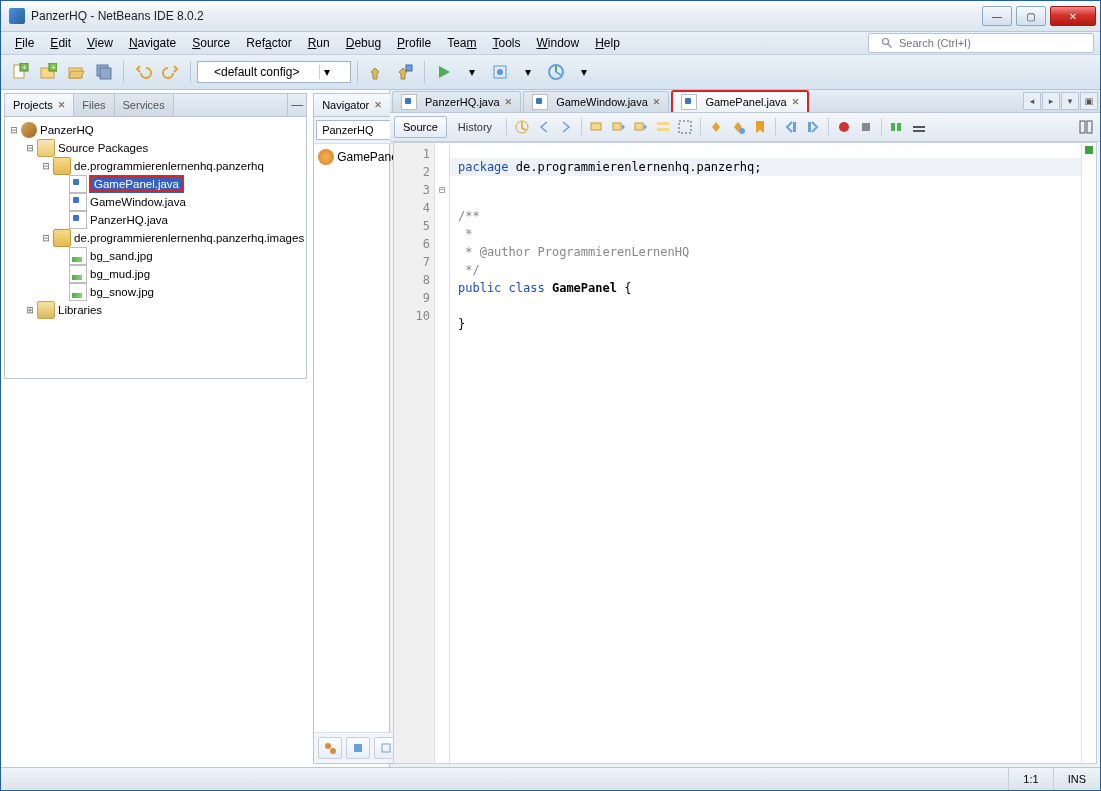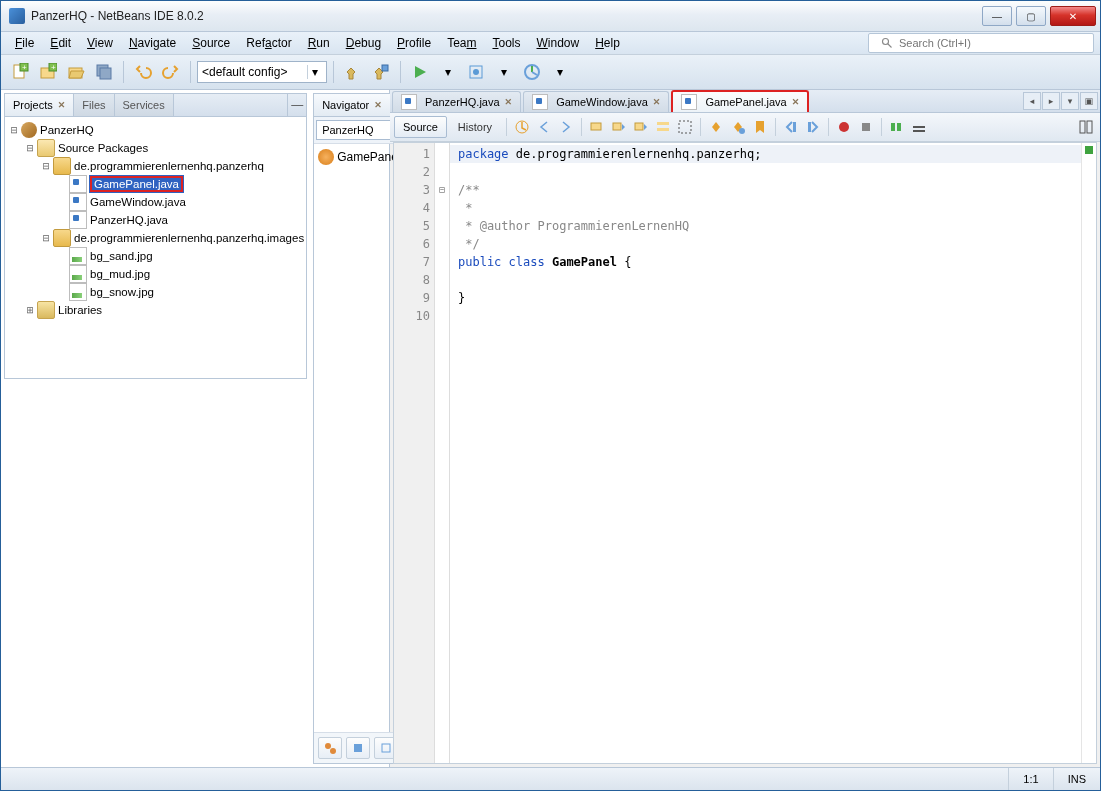--- a/index.html
+++ b/index.html
@@ -13,21 +13,21 @@
 .menubar{height:22px;background:linear-gradient(#e9f1f9,#d9e5f1);display:flex;align-items:center;padding:0 6px;border-bottom:1px solid #c4d0dc}
 .menubar .m{padding:2px 8px}
 .menubar .m .u{text-decoration:underline}
 .menubar .spacer{flex:1}
 .searchbox{display:flex;align-items:center;border:1px solid #b5c6d8;background:#fff;height:18px;border-radius:2px;padding:0 12px;width:200px}
 .searchbox svg{width:12px;height:12px;margin-right:4px}
 .searchbox input{border:0;outline:0;font-size:11px;flex:1;color:#888}
 .toolbar{height:30px;background:linear-gradient(#eaf1f8,#d6e2ee);display:flex;align-items:center;padding:2px 6px;border-bottom:1px solid #b8c7d8;gap:2px}
 .tbtn{width:24px;height:24px;display:flex;align-items:center;justify-content:center;border:1px solid transparent;border-radius:2px}
 .tsep{width:1px;height:22px;background:#b8c7d8;margin:0 4px}
-.config{display:flex;align-items:center;border:1px solid #9fb3c9;background:#fff;height:20px;padding:0 4px;min-width:120px}
+.config{display:flex;align-items:center;border:1px solid #9fb3c9;background:#fff;height:20px;padding:0 16px;min-width:120px}
 .config .drop{margin-left:auto;width:14px;height:14px;border-left:1px solid #c4d0dc;display:flex;align-items:center;justify-content:center}
 .body{flex:1;display:flex;min-height:0}
 .left-col{width:388px;display:flex;flex-direction:row;border-right:1px solid #b8c7d8;background:#fff}
 .pane{border:1px solid #b8c7d8;margin:3px;display:flex;flex-direction:column;min-height:0}
 .pane.top{height:284px}
 .pane.bottom{flex:1}
 .tabs{height:22px;background:linear-gradient(#e6edf5,#d4dfec);display:flex;border-bottom:1px solid #b8c7d8}
 .tab{padding:4px 8px;border-right:1px solid #b8c7d8;background:linear-gradient(#f7fafd,#e3ebf3);display:flex;align-items:center;gap:5px;font-size:11px}
 .tab.inactive{background:linear-gradient(#e0e8f0,#cfd9e4);color:#555}
 .tab .x{font-size:9px;color:#89765a;font-weight:bold}
@@ -66,21 +66,21 @@
 .srcbtn{height:20px;padding:0 8px;border:1px solid #a9bcd2;background:linear-gradient(#fdfdfd,#e4ecf5);border-radius:2px;font-size:11px;display:flex;align-items:center}
 .srcbtn.inactive{background:transparent;border-color:transparent;color:#333}
 .smbtn{width:20px;height:20px;display:flex;align-items:center;justify-content:center}
 .smsep{width:1px;height:18px;background:#c4d0dc;margin:0 3px}
 .editor{flex:1;display:flex;min-height:0;background:#fff;border:1px solid #c4d0dc;margin:0 3px 3px 3px}
 .gutter{width:36px;background:#f0f0f0;border-right:1px solid #ddd;text-align:right;padding:2px 4px 0 0;color:#888;font-family:Consolas,monospace;font-size:12px;line-height:18px}
 .fold{width:14px;border-right:1px solid #ddd;padding-top:2px;font-family:Consolas,monospace;font-size:10px;line-height:18px;text-align:center;color:#888}
 .code{flex:1;padding:2px 8px 0 8px;font-family:Consolas,monospace;font-size:12px;line-height:18px;white-space:pre;overflow:auto}
 .kw{color:#1a4bbd}
 .cm{color:#888}
-.ln1{background:#eef2f8;display:block;margin:0 -8px;padding:0 8px}
+.ln1{background:#eef2f8;display:block;margin:13px -8px;padding:0 8px}
 .err-strip{width:14px;border-left:1px solid #e5e5e5;position:relative}
 .err-strip .mark{position:absolute;top:3px;right:3px;width:8px;height:8px;background:#3fa33f}
 .statusbar{height:22px;background:linear-gradient(#eef3f9,#dbe4ee);border-top:1px solid #b8c7d8;display:flex;align-items:center;font-size:11px}
 .statusbar .cell{border-left:1px solid #c4d0dc;padding:0 14px;height:100%;display:flex;align-items:center}
 .statusbar .fill{flex:1}
 
 
 svg{display:block}
 </style>
 </head>

